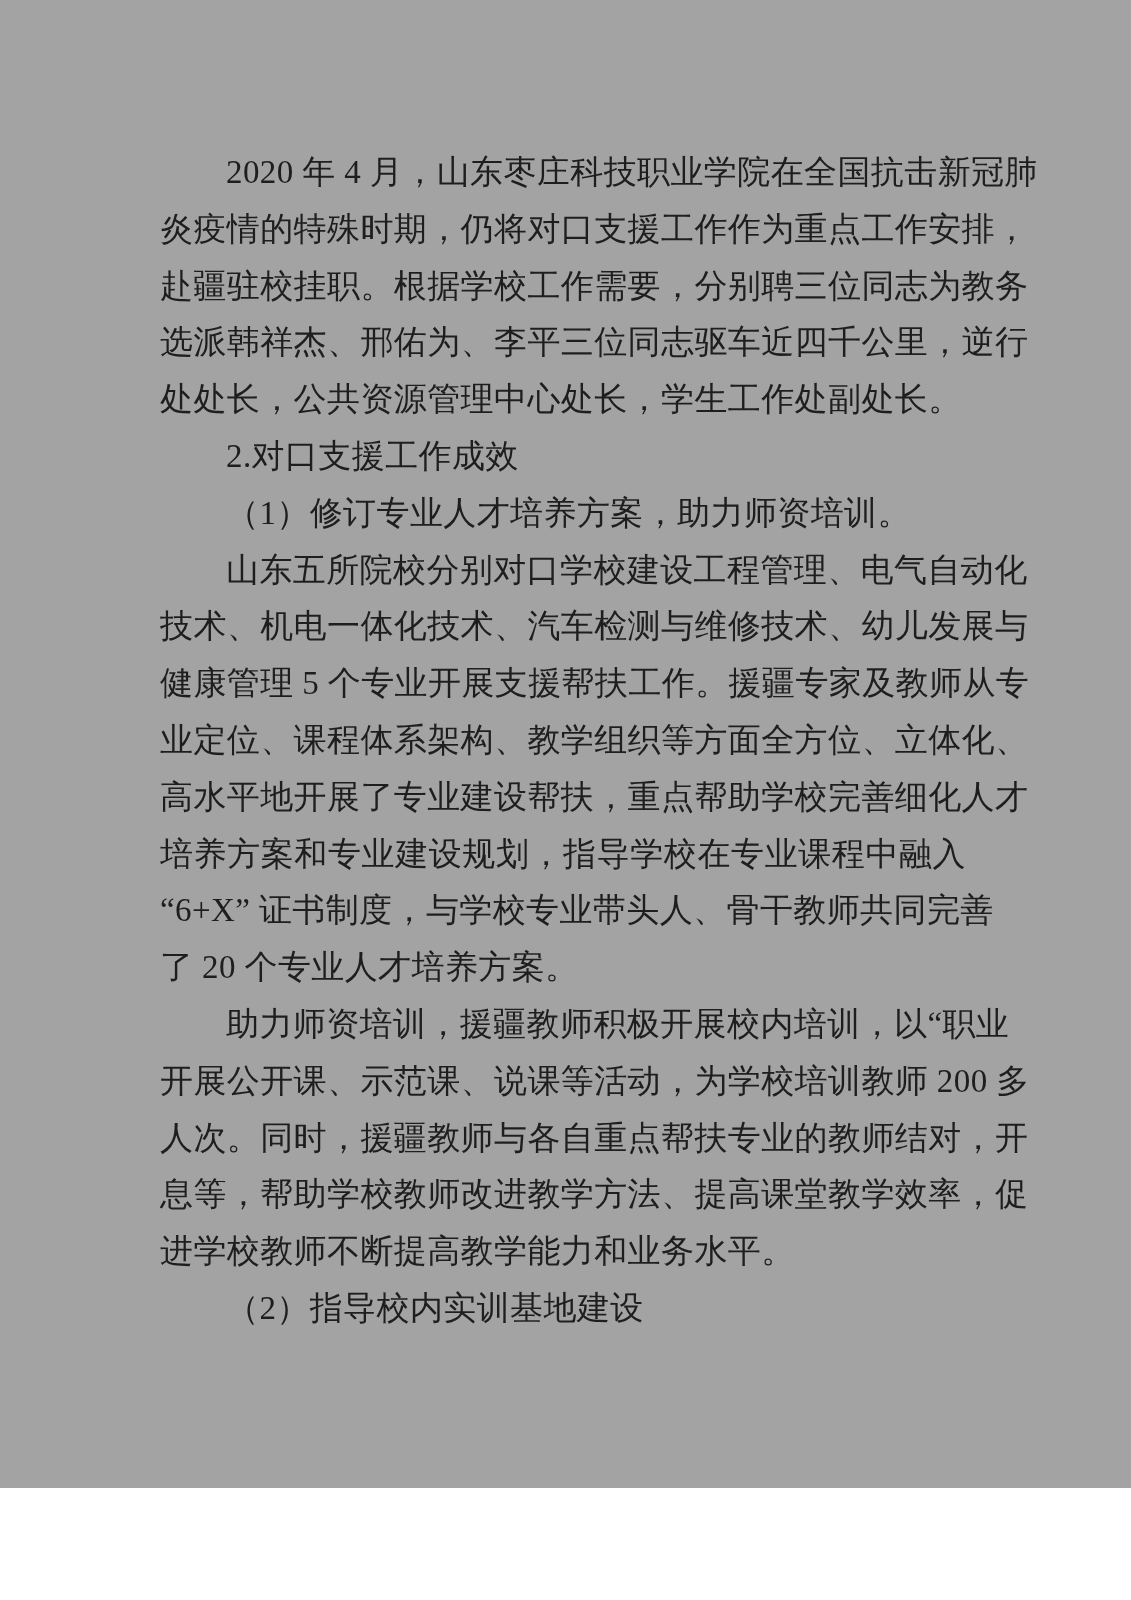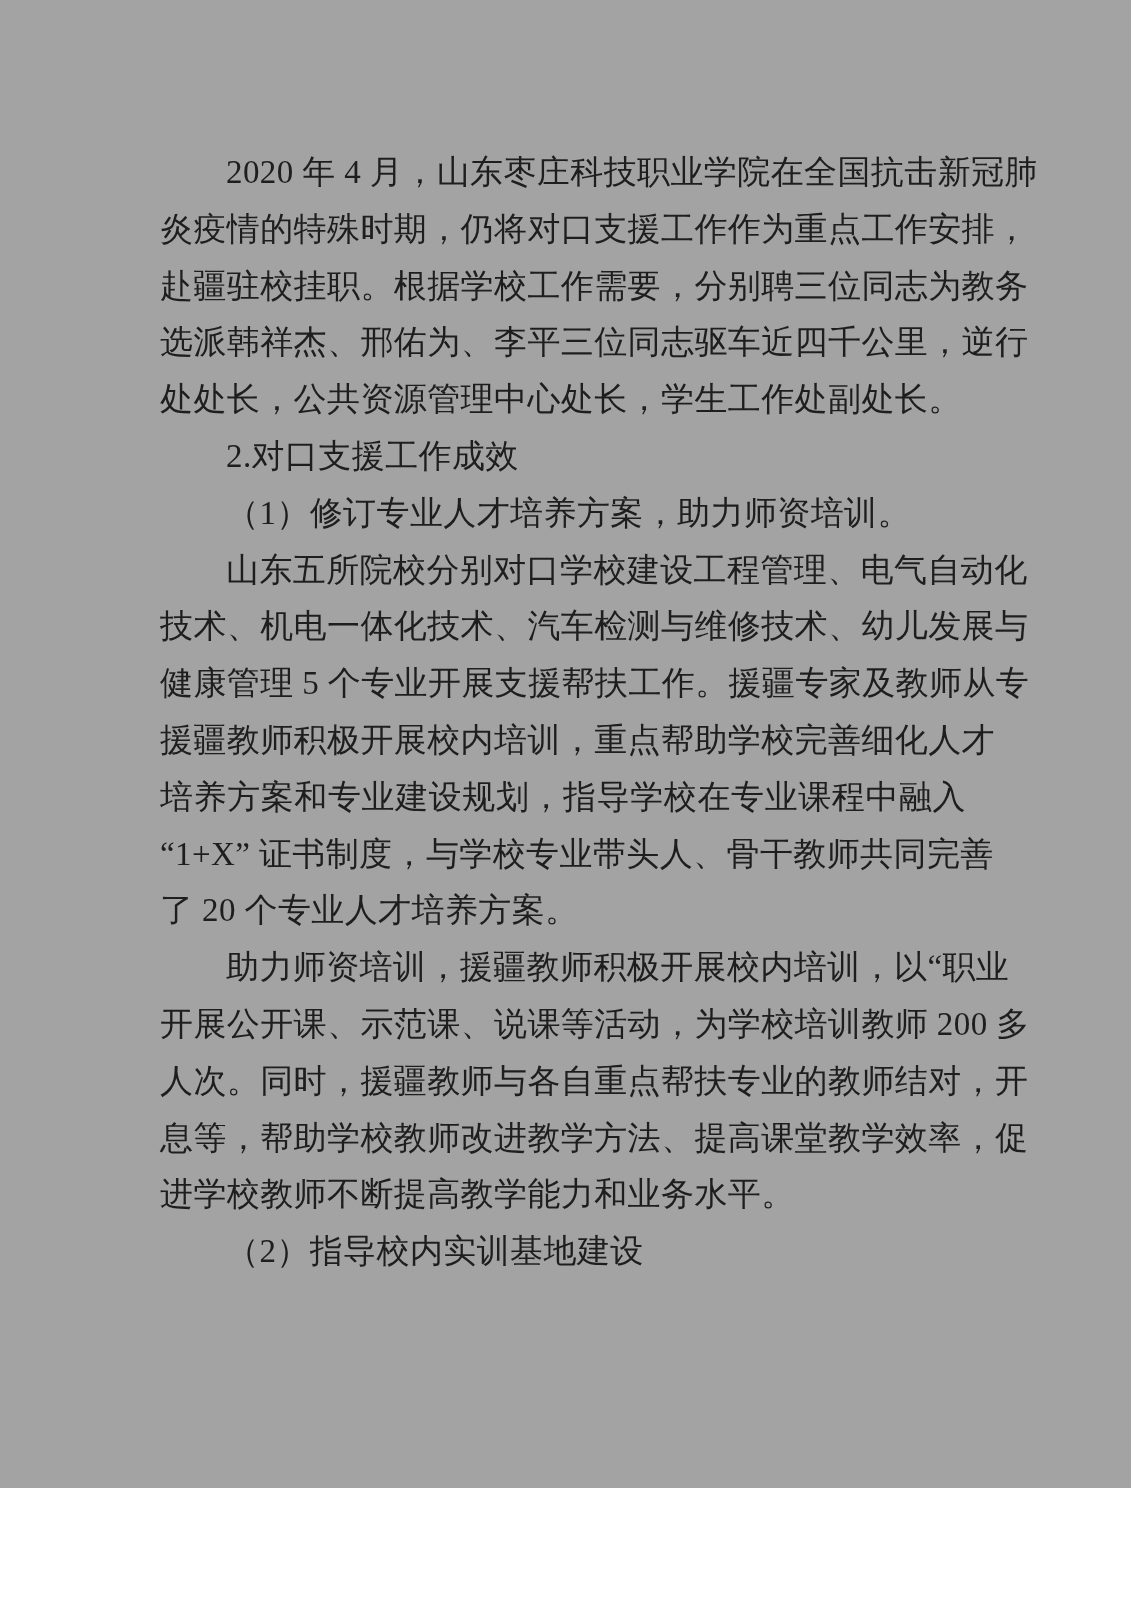--- a/index.html
+++ b/index.html
@@ -67,23 +67,24 @@
       <div class="paragraph">
         <div class="line indent">2.对口支援工作成效</div>
       </div>
       <div class="paragraph">
         <div class="line indent">（1）修订专业人才培养方案，助力师资培训。</div>
       </div>
       <div class="paragraph">
         <div class="line indent stretch">山东五所院校分别对口学校建设工程管理、电气自动化</div>
         <div class="line stretch">技术、机电一体化技术、汽车检测与维修技术、幼儿发展与</div>
         <div class="line stretch">健康管理 5 个专业开展支援帮扶工作。援疆专家及教师从专</div>
-        <div class="line stretch">援疆教师积极开展校内培训，重点帮助学校完善细化人才</div>
+        <div class="line stretch">业定位、课程体系架构、教学组织等方面全方位、立体化、</div>
+        <div class="line stretch">高水平地开展了专业建设帮扶，重点帮助学校完善细化人才</div>
         <div class="line stretch">培养方案和专业建设规划，指导学校在专业课程中融入</div>
-        <div class="line stretch">“1+X” 证书制度，与学校专业带头人、骨干教师共同完善</div>
+        <div class="line stretch">“6+X” 证书制度，与学校专业带头人、骨干教师共同完善</div>
         <div class="line">了 20 个专业人才培养方案。</div>
       </div>
       <div class="paragraph">
         <div class="line indent stretch">助力师资培训，援疆教师积极开展校内培训，以“职业</div>
         <div class="line stretch">开展公开课、示范课、说课等活动，为学校培训教师 200 多</div>
         <div class="line stretch">人次。同时，援疆教师与各自重点帮扶专业的教师结对，开</div>
         <div class="line stretch">息等，帮助学校教师改进教学方法、提高课堂教学效率，促</div>
         <div class="line">进学校教师不断提高教学能力和业务水平。</div>
       </div>
       <div class="paragraph">

